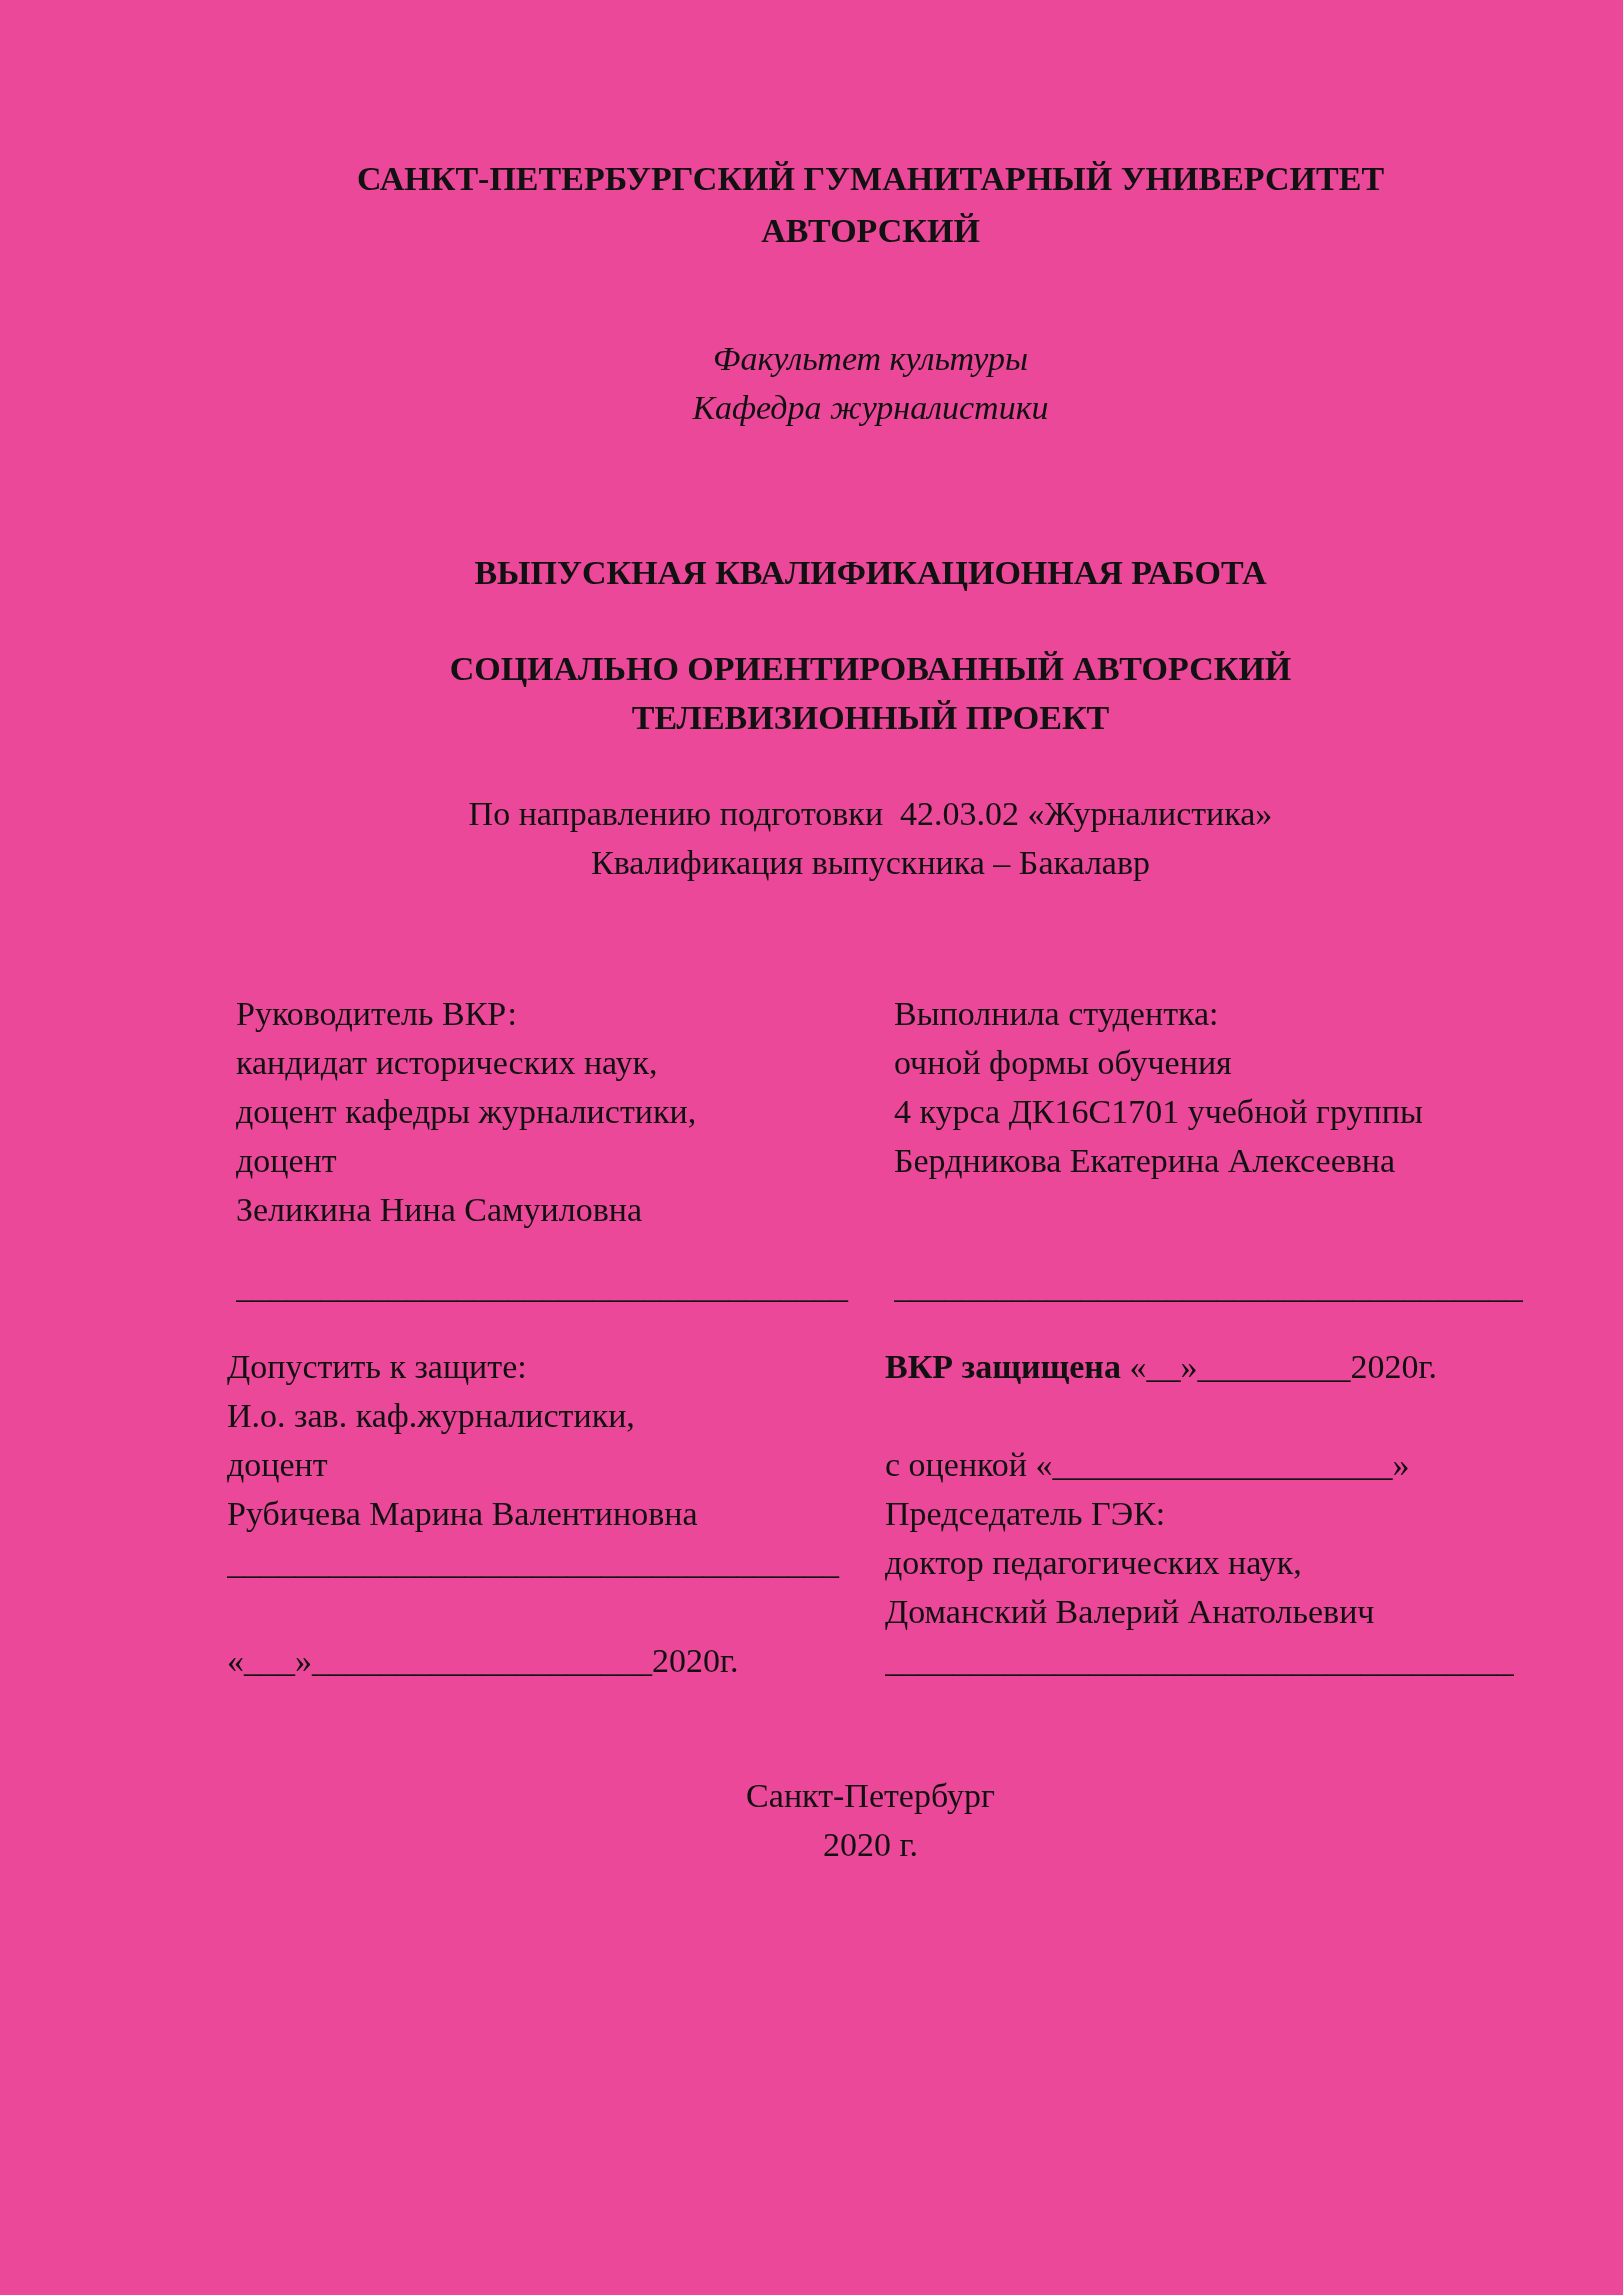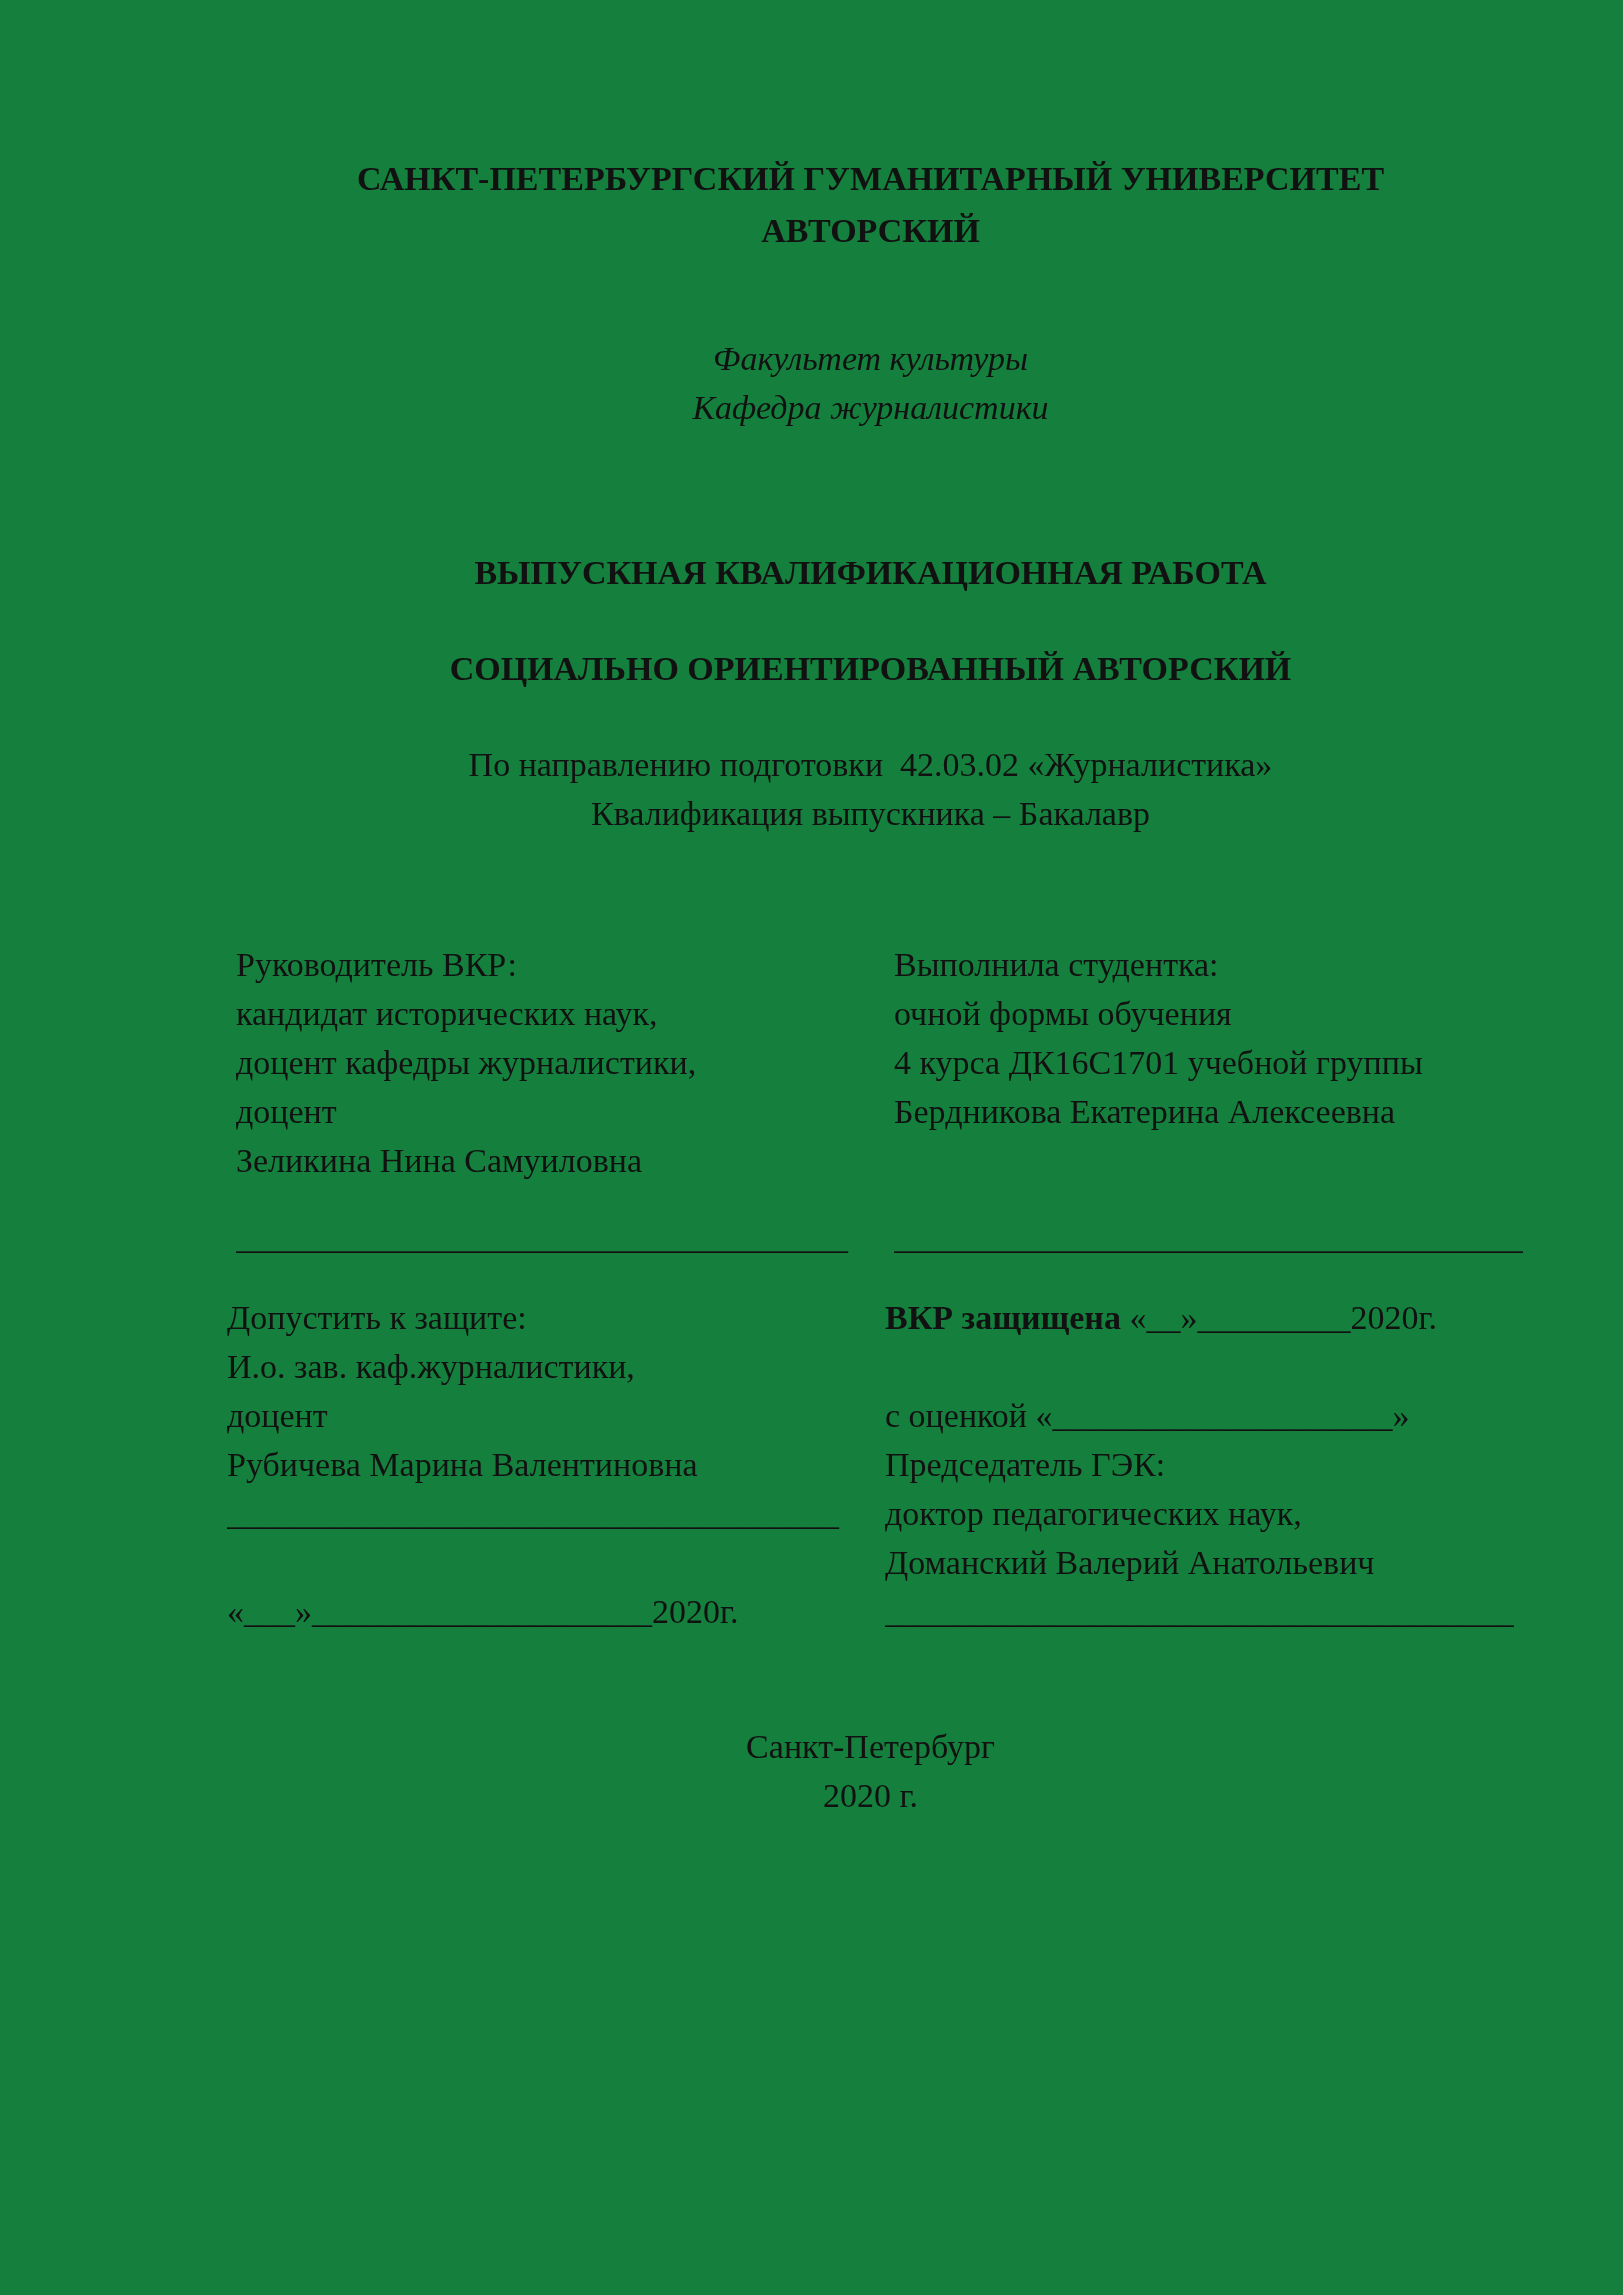--- a/index.html
+++ b/index.html
@@ -1,19 +1,19 @@
 <!DOCTYPE html>
 <html style="font-size:12.6px"><head>
 <meta charset="utf-8">
 <style>
   html, body { margin: 0; padding: 0; background: #ffffff; }
   .page {
     width: 1623px;
     height: 2295px;
-    background: #15803d;
+    background: #ec4899;
     box-sizing: border-box;
     padding: 153px 118px 0 236px;
     font-family: "Liberation Serif", "DejaVu Serif", serif;
     font-size: 34px;
     color: #111111;
     overflow: hidden;
   }
   .center { text-align: center; }
   .bold { font-weight: bold; }
   .line { line-height: 49px; white-space: pre-wrap; }
@@ -51,20 +51,21 @@
     <div class="line">Факультет культуры</div>
     <div class="line">Кафедра журналистики</div>
   </div>
 
   <div class="center block-worktype">
     <div class="line bold">ВЫПУСКНАЯ КВАЛИФИКАЦИОННАЯ РАБОТА</div>
   </div>
 
   <div class="center block-title">
     <div class="line bold">СОЦИАЛЬНО ОРИЕНТИРОВАННЫЙ АВТОРСКИЙ</div>
+    <div class="line bold">ТЕЛЕВИЗИОННЫЙ ПРОЕКТ</div>
   </div>
 
   <div class="center block-direction">
     <div class="line">По направлению подготовки  42.03.02 «Журналистика»</div>
     <div class="line">Квалификация выпускника – Бакалавр</div>
   </div>
 
   <div class="cols sec1">
     <div class="col-l">
       <div class="line">Руководитель ВКР:</div>

